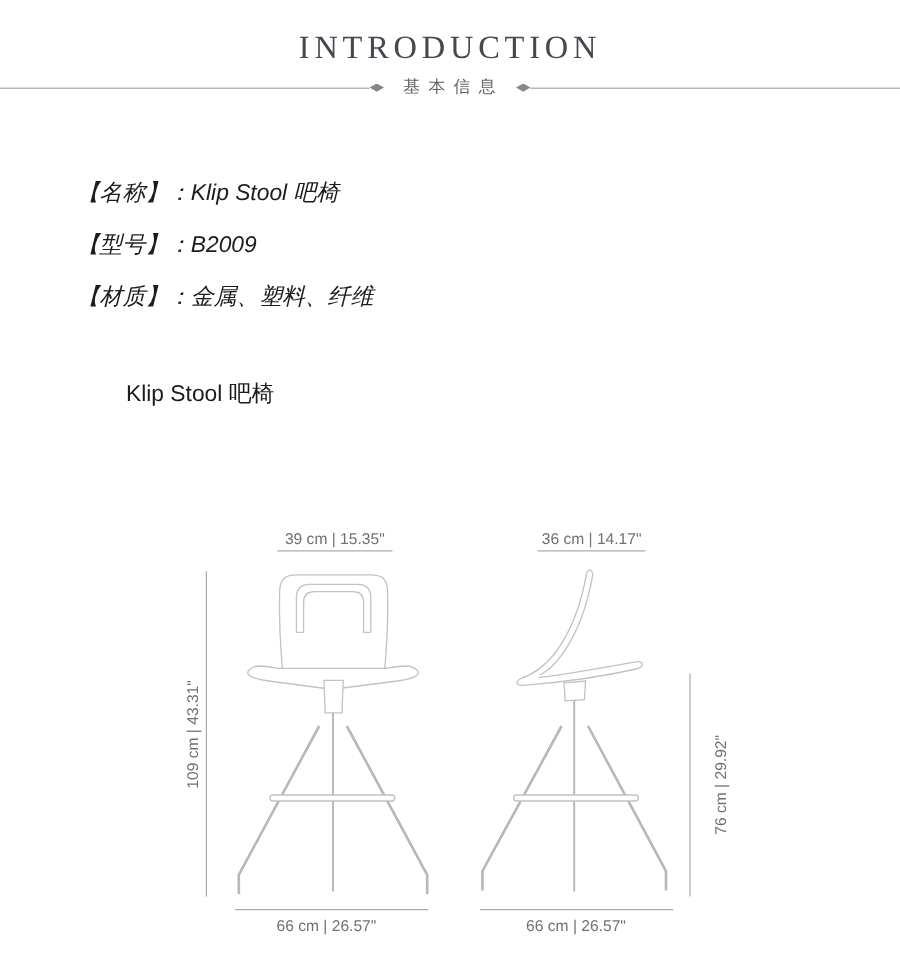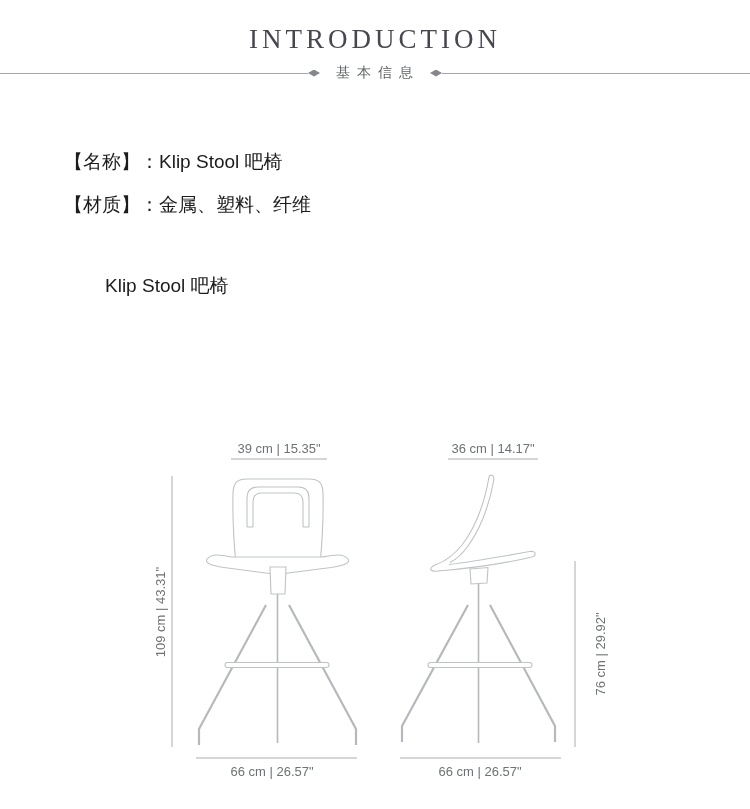--- a/index.html
+++ b/index.html
@@ -43,20 +43,21 @@
     color: #5f6367;
     white-space: nowrap;
   }
   .fields { margin: 64px 0 0 64px; }
   .field {
     font-size: 19px;
     line-height: 26px;
     color: #1c1c1c;
     margin-bottom: 17px;
     white-space: nowrap;
+    font-style: italic;
   }
   .field.last { margin-top: 25px; }
   .caption {
     margin: 55px 0 0 105px;
     font-size: 19px;
     line-height: 26px;
     color: #1c1c1c;
   }
   .diagram-layer {
     position: absolute;
@@ -85,20 +86,21 @@
       <span class="dline"></span>
       <span class="diamond"></span>
       <span class="deco-text">基本信息</span>
       <span class="diamond"></span>
       <span class="dline"></span>
     </div>
   </div>
 
   <div class="fields">
     <div class="field"><span>【名称】</span><span>：</span><span>Klip Stool 吧椅</span></div>
+    <div class="field"><span>【型号】</span><span>：</span><span>B2009</span></div>
     <div class="field"><span>【材质】</span><span>：</span><span>金属、塑料、纤维</span></div>
   </div>
 
   <div class="caption">Klip Stool 吧椅</div>
 
   <svg class="diagram-layer" viewBox="0 410 750 380" xmlns="http://www.w3.org/2000/svg">
 
     <g>
 
       <g>

